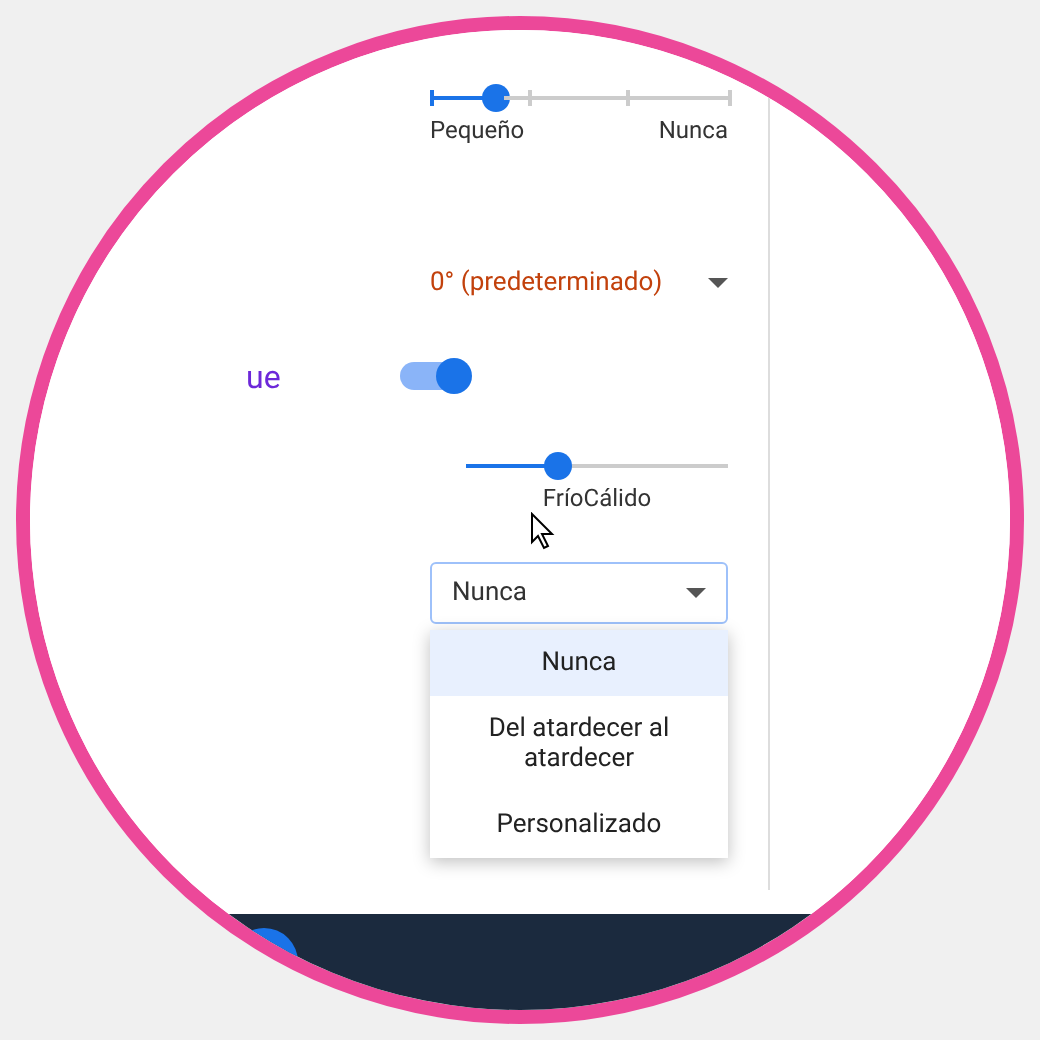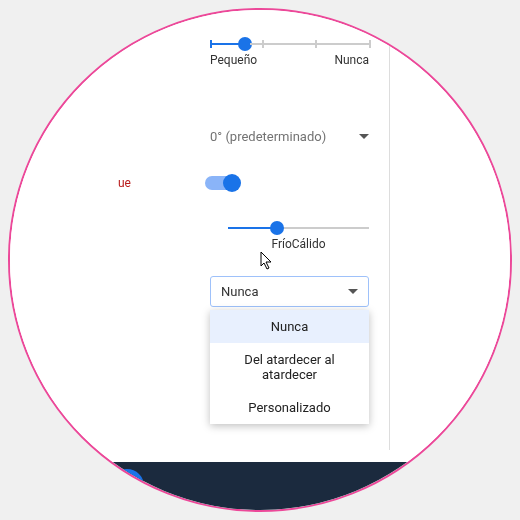--- a/index.html
+++ b/index.html
@@ -1,31 +1,31 @@
 <!DOCTYPE html>
 <html><head>
 <meta charset="utf-8">
 <style>
   * { box-sizing: border-box; margin: 0; padding: 0; font-family: Roboto, Arial, sans-serif; }
   body { width: 520px; height: 520px; overflow: hidden; background: #f0f0f0; }
   .circle-mask {
     width: 504px; height: 504px; margin: 8px; border-radius: 50%;
     overflow: hidden; position: relative; background: #fff;
-    border: 2px solid #ec4899;
+    border: 7px solid #ec4899;
   }
   .content {
     position: absolute; top: 0; left: 0; right: 0; bottom: 0;
     background: #fff;
   }
   .main-area {
     position: absolute; left: 0; right: 120px; top: 0; bottom: 60px;
     border-right: 1px solid #ddd; padding: 20px 20px 0 60px;
   }
   .row { display: flex; align-items: center; margin-bottom: 18px; min-height: 34px; }
-  .label-left { position: absolute; left: 40px; font-size: 12px; color: #b91c1c; }
+  .label-left { position: absolute; left: 40px; font-size: 16px; color: #6d28d9; }
 
   
   .slider-wrap { position: relative; width: 170px; margin-left: 140px; }
   .slider-track {
     height: 2px; background: #1a73e8; position: relative; top: 0;
     border-radius: 1px; display:flex; align-items:center;
   }
   .slider-track.gray-right::after {
     content:''; position:absolute; right:0; width:75%; height:2px; background:#ccc;
   }
@@ -33,21 +33,21 @@
   .slider-tick.blue { background:#1a73e8; }
   .slider-thumb {
     width:14px; height:14px; background:#1a73e8; border-radius:50%;
     position:absolute; top:-6px; transform:translateX(-50%);
   }
   .slider-labels { display:flex; justify-content:space-between; font-size:12px; color:#333; margin-top:8px; }
 
   
   .select-closed {
     display:flex; align-items:center; justify-content:space-between;
-    width:190px; font-size:13px; color:#737373; padding:4px 0;
+    width:190px; font-size:13px; color:#c2410c; padding:4px 0;
     cursor:pointer;
     margin-top:35px;
   }
   .caret-down {
     width:0; height:0; border-left:5px solid transparent; border-right:5px solid transparent;
     border-top:5px solid #555;
   }
 
   
   .toggle {

